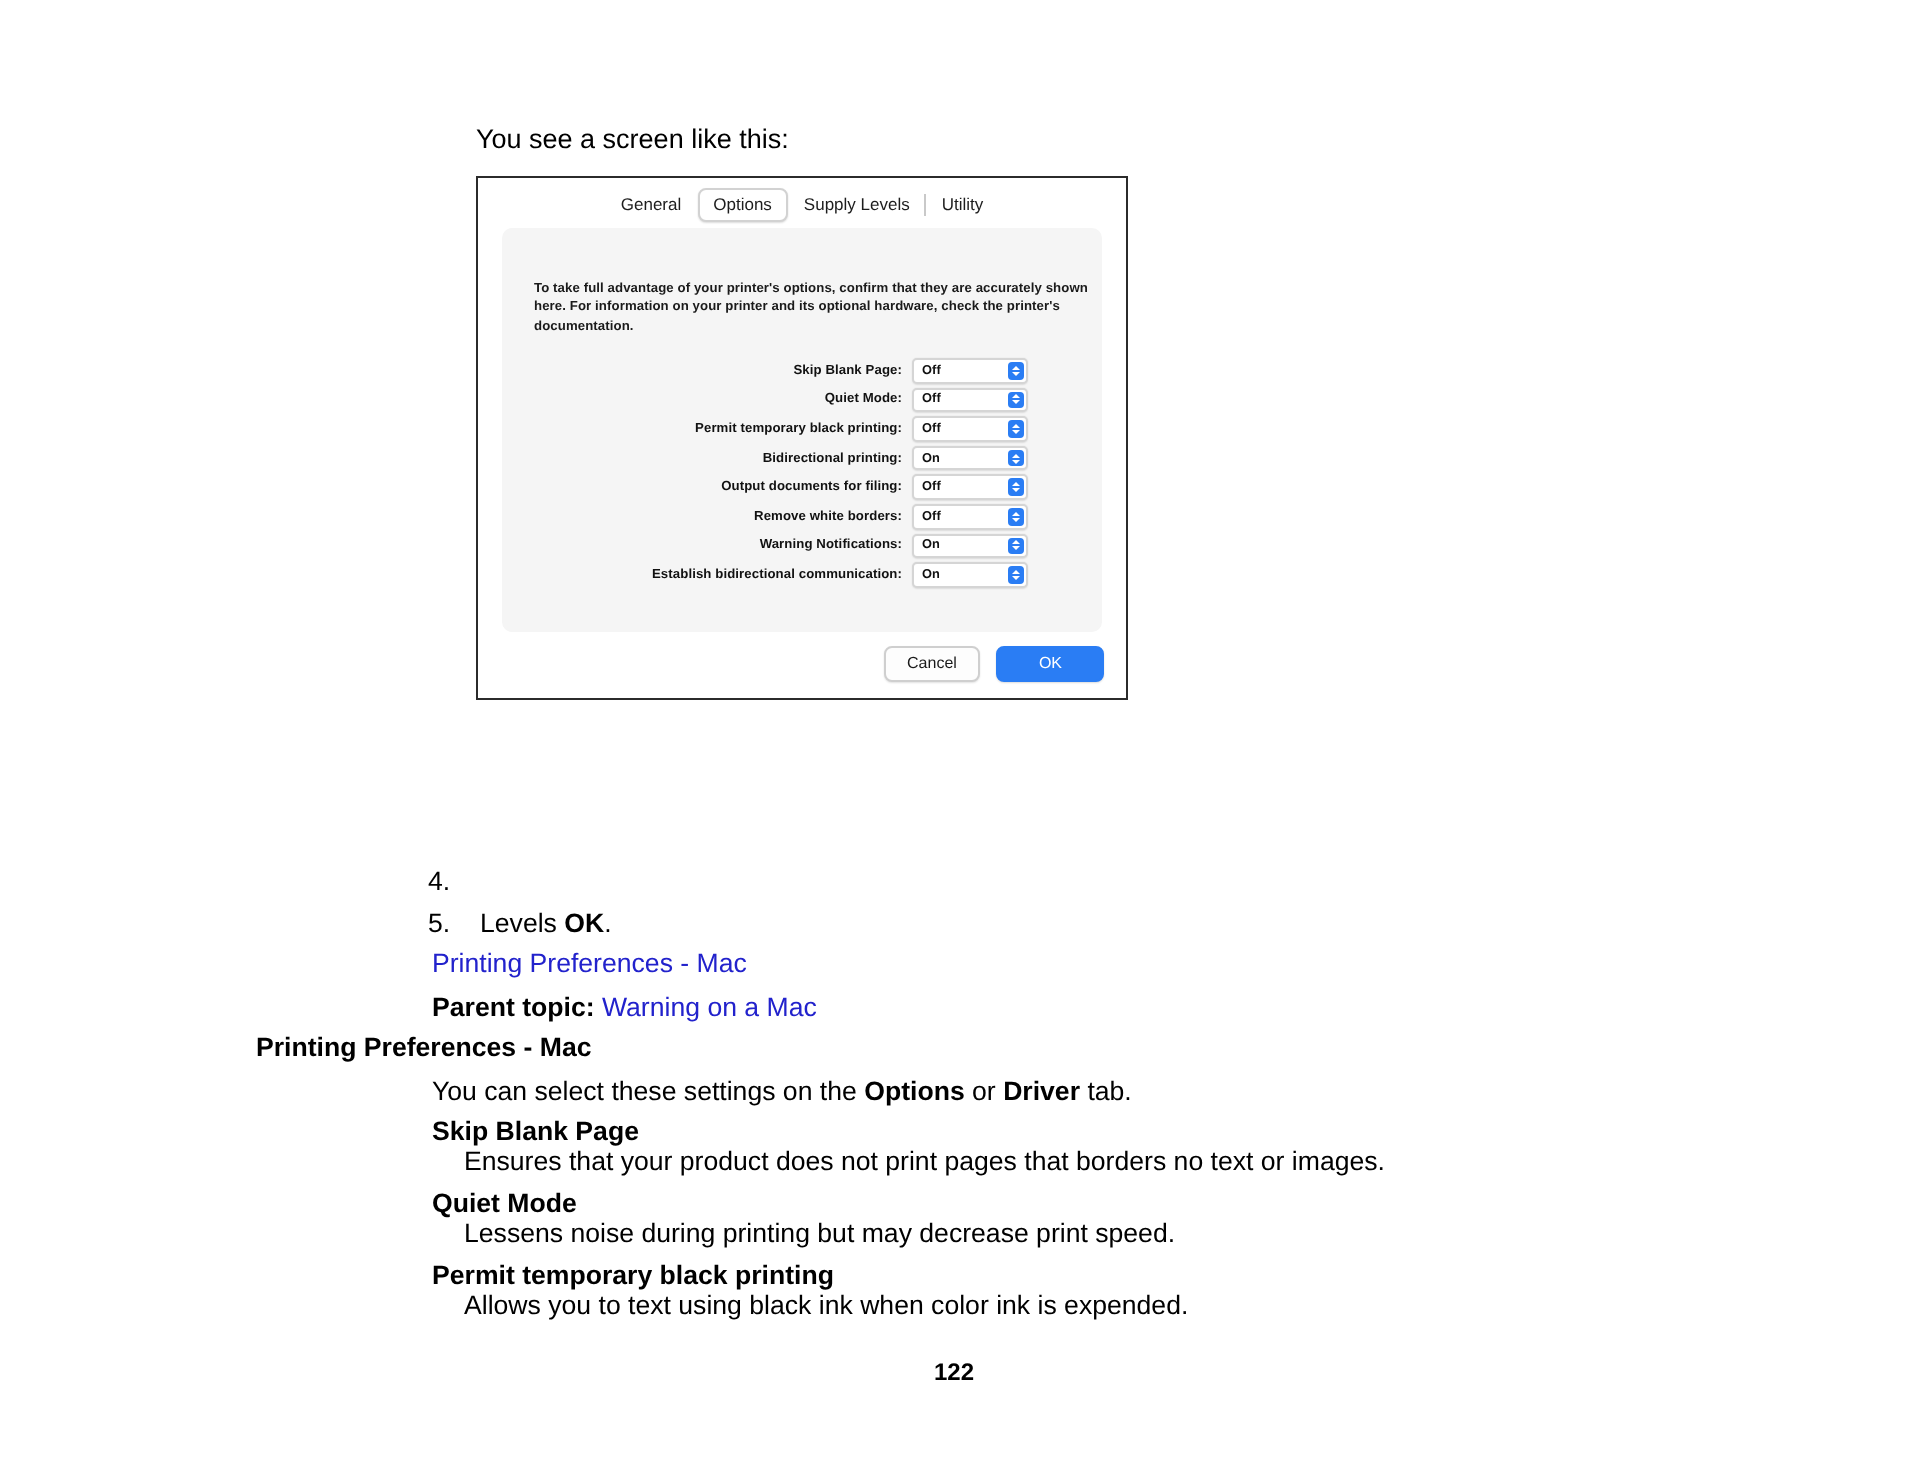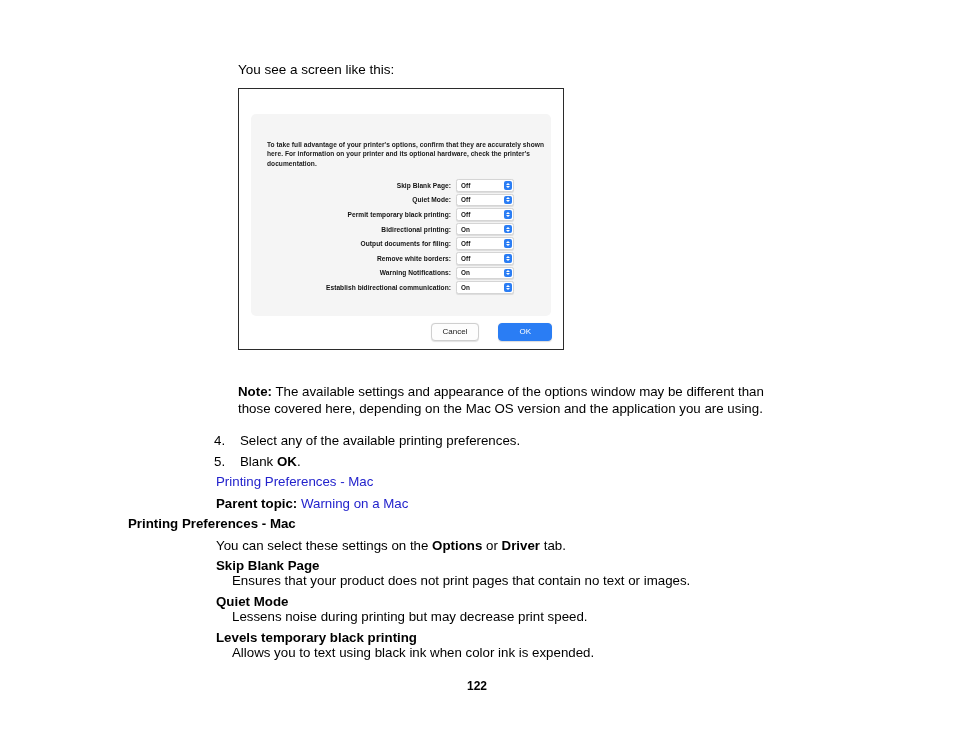--- a/index.html
+++ b/index.html
@@ -168,21 +168,21 @@
   }
   .stepper i.up { border-bottom: 2px solid #ffffff; }
   .stepper i.down { border-top: 2px solid #ffffff; }
 
   .dialog-buttons {
     position: absolute;
     right: 11px;
     bottom: 8px;
     display: flex;
     align-items: flex-start;
-    gap: 19px;
+    gap: 8px;
   }
   .btn {
     font-size: 8px;
     border-radius: 4px;
     padding: 3px 11px 4px 11px;
     white-space: nowrap;
   }
   .btn-cancel {
     background: #fdfdfd;
     border: 0.8px solid #cfcfcf;
@@ -276,20 +276,26 @@
 </style>
 </head>
 <body>
 
 <div class="page">
 
   <div class="intro-line">You see a screen like this:</div>
 
   <div class="figure">
 
+    <div class="tabbar" id="tabbar">
+        <div class="tab">General</div>
+        <div class="tab selected">Options</div>
+        <div class="tab">Supply Levels</div>
+        <div class="tab">Utility</div>
+      </div>
 
     <div class="panel">
       <div class="panel-desc">To take full advantage of your printer's options, confirm that they are accurately shown here. For information on your printer and its optional hardware, check the printer's documentation.</div>
       <div class="settings" id="settings">
           <div class="setting-row">
             <div class="setting-label">Skip Blank Page:</div>
             <div class="setting-control">
               <span class="setting-value">Off</span>
               <span class="stepper">
                 <i class="up"></i>
@@ -369,54 +375,49 @@
           </div>
         </div>
     </div>
 
     <div class="dialog-buttons">
       <div class="btn btn-cancel">Cancel</div>
       <div class="btn btn-ok">OK</div>
     </div>
   </div>
 
-  <div class="note">
-    <b>Note:</b>
-    <span>The available settings and appearance of the options window may be different than those covered here, depending on the Mac OS version and the application you are using.</span>
-  </div>
 
   <div class="steps" id="steps">
       <div class="step">
         <span class="step-num">4.</span>
-        <span class="step-text">Select any of the available printing preferences.</span>
       </div>
       <div class="step">
         <span class="step-num">5.</span>
-        <span class="step-text"><span>Blank </span><b>OK</b><span>.</span></span>
+        <span class="step-text"><span>Levels </span><b>OK</b><span>.</span></span>
       </div>
     </div>
 
   <div class="link-line" style="top:473px;">
     <span class="link">Printing Preferences - Mac</span>
   </div>
 
   <div class="link-line" style="top:495px;">
     <span class="bold">Parent topic:</span>
     <span class="link">Warning on a Mac</span>
   </div>
 
   <div class="section-heading" style="top:516px;">Printing Preferences - Mac</div>
 
   <div class="indent-para" style="top:537px;">
     <span>You can select these settings on the </span><span class="bold">Options</span><span> or </span><span class="bold">Driver</span><span> tab.</span>
   </div>
 
   <div id="definitions">
       <div class="def-term" style="top: 558px;">Skip Blank Page</div>
-      <div class="def-desc" style="top: 573px;">Ensures that your product does not print pages that contain no text or images.</div>
+      <div class="def-desc" style="top: 573px;">Ensures that your product does not print pages that borders no text or images.</div>
       <div class="def-term" style="top: 594px;">Quiet Mode</div>
       <div class="def-desc" style="top: 609px;">Lessens noise during printing but may decrease print speed.</div>
-      <div class="def-term" style="top: 630px;">Levels temporary black printing</div>
+      <div class="def-term" style="top: 630px;">Permit temporary black printing</div>
       <div class="def-desc" style="top: 645px;">Allows you to text using black ink when color ink is expended.</div>
     </div>
 
   <div class="page-number">122</div>
 </div>
 
 </body></html>

